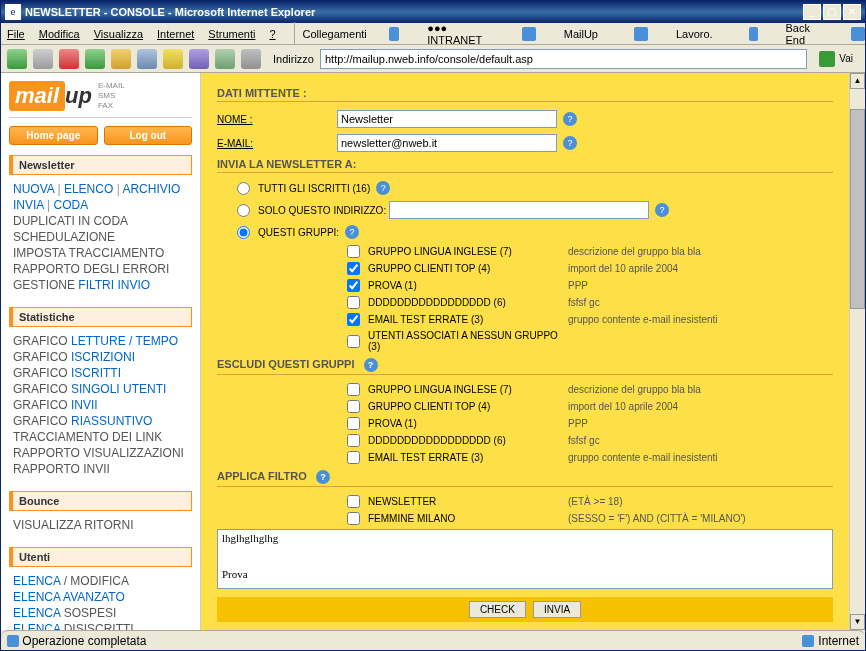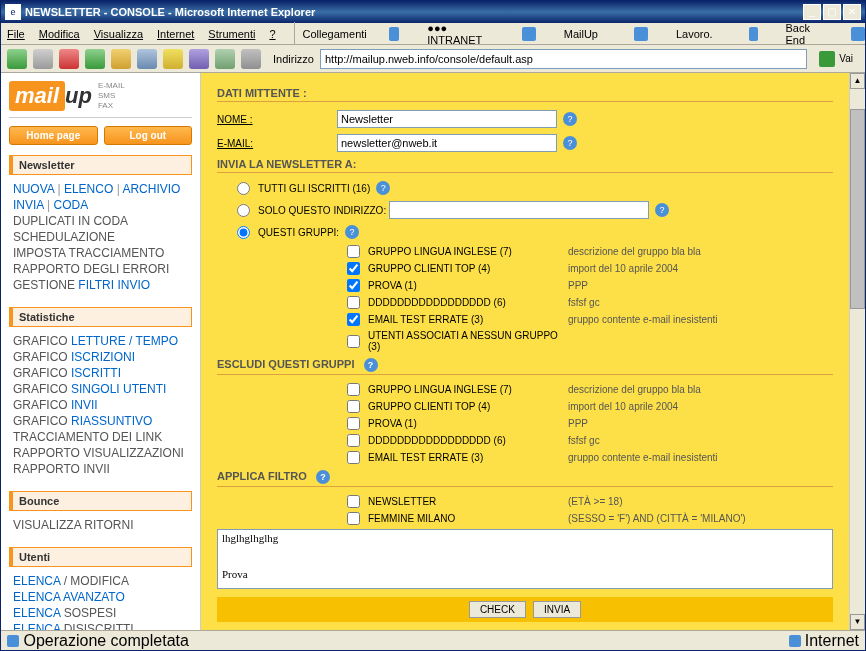--- a/index.html
+++ b/index.html
@@ -57,21 +57,21 @@
 .radio-row { display: flex; align-items: center; margin-bottom: 6px; font-size: 10px; }
 .radio-row input[type=radio] { margin: 0 8px 0 20px; }
 .group-list { margin-left: 130px; }
 .group-row { display: flex; align-items: center; margin-bottom: 4px; font-size: 10px; }
 .group-row input[type=checkbox] { margin-right: 8px; }
 .group-name { width: 200px; }
 .group-desc { color: #555; }
 .textarea-box { width: 100%; height: 60px; border: 1px solid #7f9db9; font-size: 11px; padding: 2px 4px; resize: none; font-family: Verdana; }
 .action-bar { background: #f7c000; padding: 4px; text-align: center; margin-top: 6px; }
 .action-bar button { font-size: 10px; padding: 2px 10px; margin: 0 2px; cursor: pointer; background: #ece9d8; border: 1px solid #999; }
-.statusbar { height: 20px; background: #ece9d8; border-top: 1px solid #aca899; display: flex; align-items: center; padding: 0 6px; font-size: 16px; }
+.statusbar { height: 20px; background: #ece9d8; border-top: 1px solid #aca899; display: flex; align-items: center; padding: 0 6px; font-size: 12px; border-radius: 7px; }
 .statusbar .zone { margin-left: auto; display: flex; align-items: center; gap: 4px; }
 .st-icon { width: 12px; height: 12px; background: #4a90d9; border-radius: 2px; }
 .scrollbar { width: 16px; background: #ece9d8; border-left: 1px solid #ccc; display: flex; flex-direction: column; }
 .scrollbar-thumb { background: #c0c0c0; border: 1px solid #999; height: 200px; margin-top: 20px; }
 .scrollbar-btn { height: 16px; background: #ece9d8; border: 1px solid #999; text-align: center; font-size: 8px; line-height: 14px; }
 </style>
 </head>
 <body>
 
 <div class="window">

